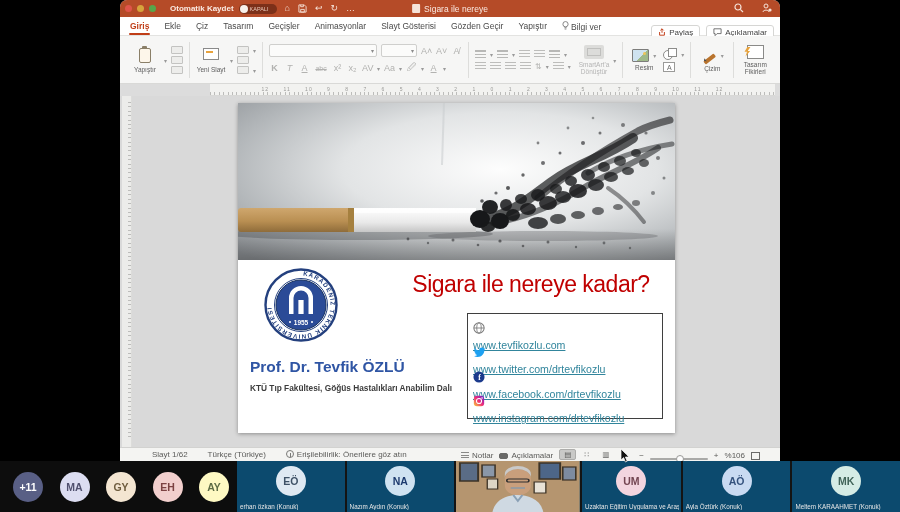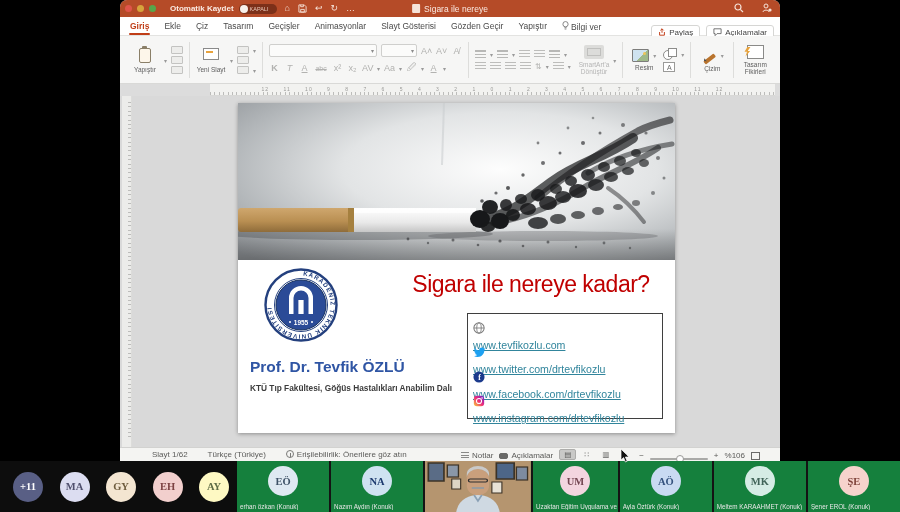--- a/index.html
+++ b/index.html
@@ -144,23 +144,23 @@
 
   
   #cursor { position:absolute; left:620px; top:449px; width:10px; height:14px; z-index:50; }
 
   
   #strip { position:absolute; left:0; top:461px; width:900px; height:51px; background:#141414;
     display:flex; }
   #strip-avatars { flex:0 0 237px; display:flex; align-items:center; gap:16.5px; padding-left:13px;
     background:#0d0d0d; }
   .pav { width:30px; height:30px; border-radius:50%; display:flex; align-items:center;
-    justify-content:center; font-size:10.5px; font-weight:bold;font-family:Liberation Serif, serif; }
+    justify-content:center; font-size:10.5px; font-weight:bold; }
   #tiles { flex:1; display:flex; gap:2px; }
-  .tile { flex:1; position:relative; background:#15803d; overflow:hidden;text-align:right; }
+  .tile { flex:1; position:relative; background:#0c4a6e; overflow:hidden;text-align:right; }
   .tile .pav { position:absolute; left:50%; top:5px; transform:translateX(-50%); }
   .tile-label { position:absolute; left:3px; bottom:2px; font-size:6.3px; color:#e6e6e6;
     white-space:nowrap; overflow:hidden; max-width:95%; }
   .tile-video svg { display:block; width:100%; height:100%; }
   .avc-plus{background:#595f85;color:#fff;} .avc-ma{background:#dcddf1;color:#50506e;}
   .avc-gy{background:#f3e5d1;color:#6e5c3e;} .avc-eh{background:#f2cfcd;color:#7c4242;}
   .avc-ay{background:#fef9c3;color:#5e6d46;} .avc-eo{background:#dfe9f2;color:#3e5166;}
   .avc-na{background:#cfe2f1;color:#1d3a6e;} .avc-um{background:#f3d5df;color:#734551;}
   .avc-ao{background:#c9daf2;color:#35527e;} .avc-mk{background:#d5ece5;color:#416459;}
   .avc-se{background:#f6d3cc;color:#7e423a;}
@@ -615,19 +615,15 @@
         <span class="tile-label">Uzaktan Eğitim Uygulama ve Araştır...</span>
       </div>
       <div class="tile">
         <span class="pav avc-ao">AÖ</span>
         <span class="tile-label">Ayla Öztürk (Konuk)</span>
       </div>
       <div class="tile">
         <span class="pav avc-mk">MK</span>
         <span class="tile-label">Meltem KARAAHMET (Konuk)</span>
       </div>
-      <div class="tile">
-        <span class="pav avc-se">ŞE</span>
-        <span class="tile-label">Şener EROL (Konuk)</span>
-      </div>
     </div>
   </div>
 </div>
 
 </body></html>

